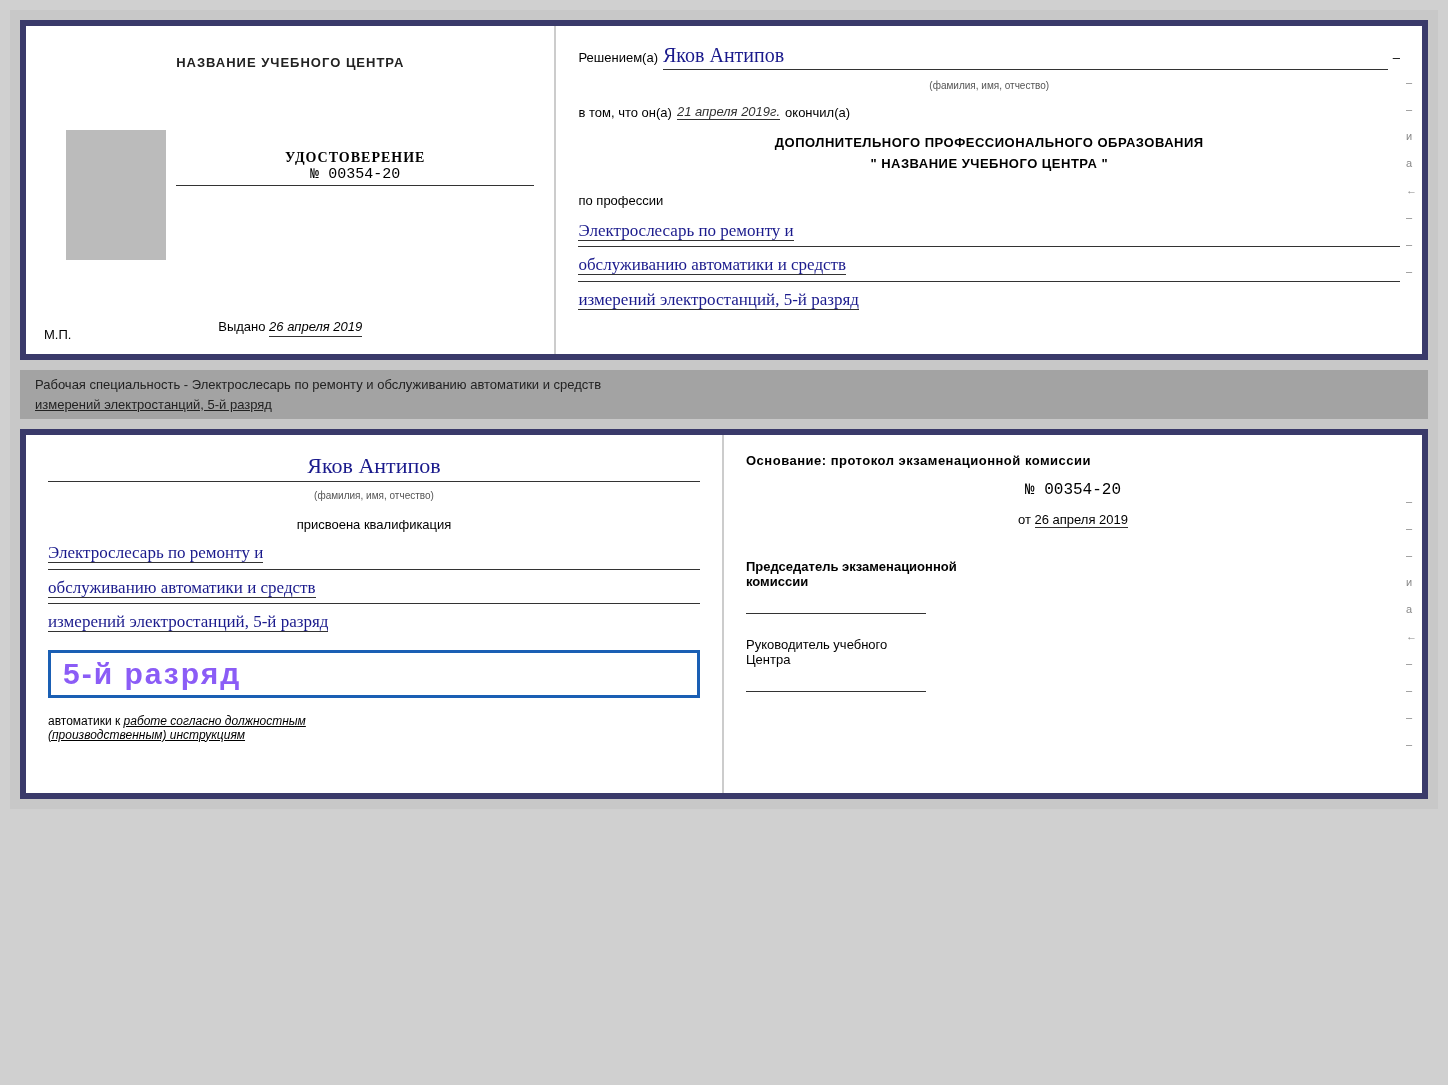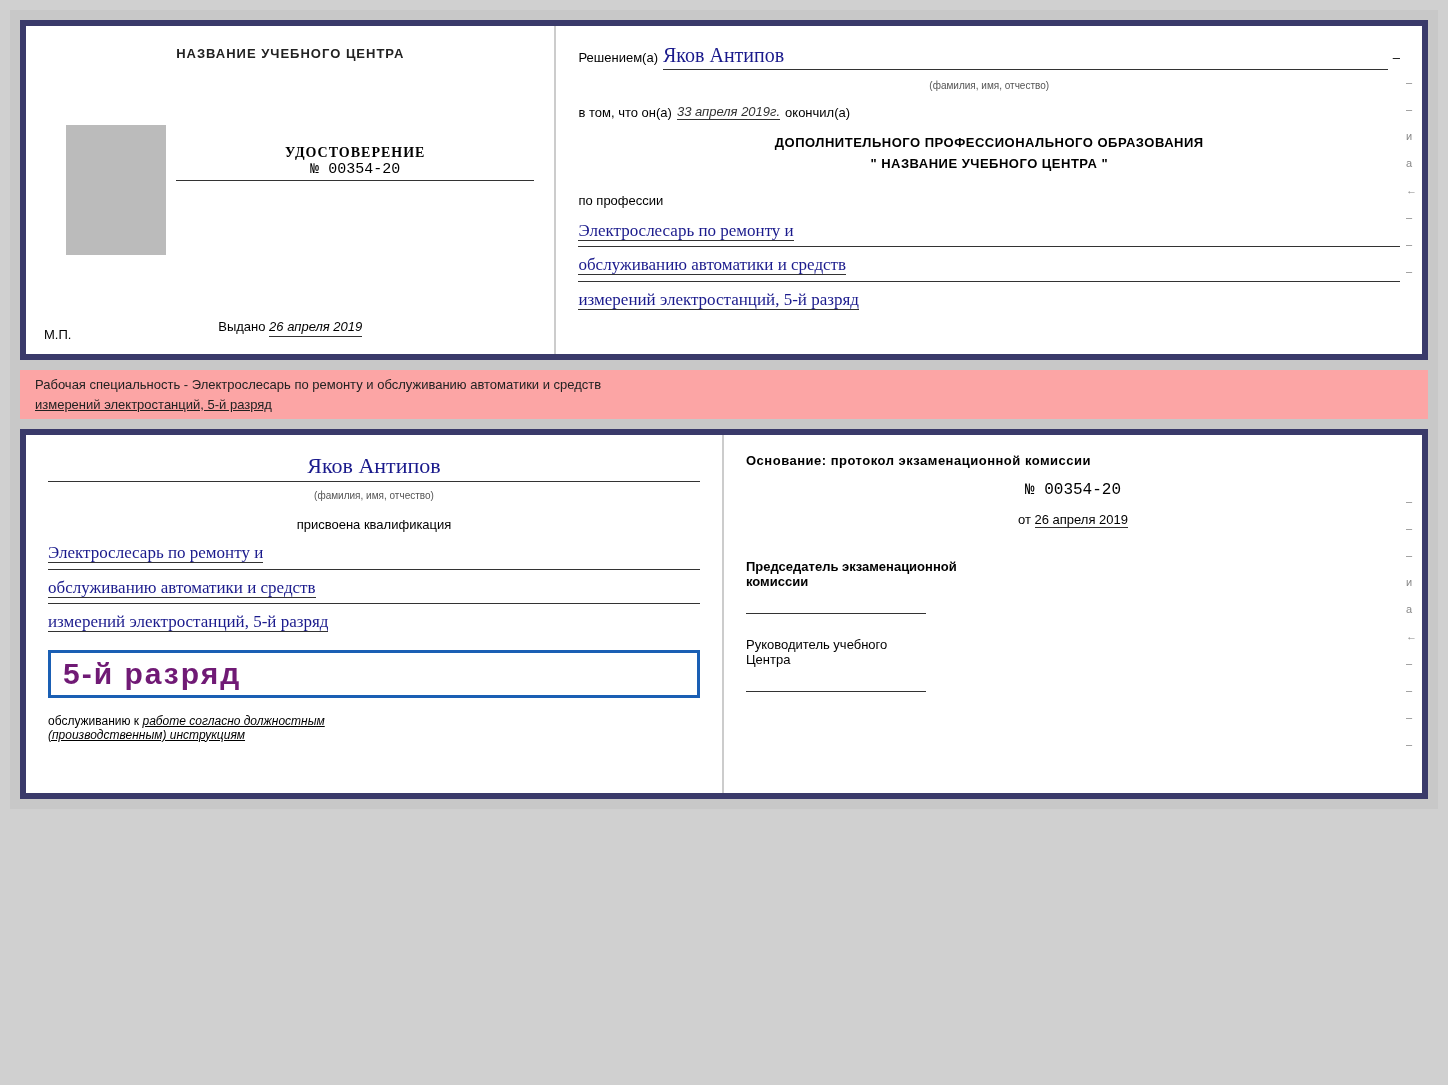--- a/index.html
+++ b/index.html
@@ -39,21 +39,21 @@
       justify-content: space-between;
       position: relative;
     }
 
     .doc-left-title {
       text-align: center;
       font-size: 13px;
       font-weight: bold;
       letter-spacing: 1px;
       color: #222;
-      margin-top: 0;
+      margin-top: 9px;
     }
 
     .photo-placeholder {
       width: 100px;
       height: 130px;
       background: #bbb;
       margin: 10px 0 10px 0;
       align-self: flex-start;
       margin-left: 20px;
     }
@@ -168,21 +168,21 @@
       top: 50px;
       display: flex;
       flex-direction: column;
       gap: 15px;
       font-size: 11px;
       color: #888;
     }
 
     
     .middle-text {
-      background: #fca5a5;
+      background: #a3a3a3;
       padding: 5px 15px;
       font-size: 13px;
       color: #222;
       line-height: 1.5;
     }
     .middle-text .underlined {
       text-decoration: underline;
     }
 
     
@@ -230,21 +230,21 @@
       font-family: 'Segoe Script', cursive;
       font-size: 17px;
       color: #1a1a8c;
       line-height: 1.8;
       border-bottom: 1px solid #333;
     }
 
     .razryad-badge {
       display: inline-block;
       border: 3px solid #1a5fb4;
-      color: #701a75;
+      color: #8b5cf6;
       font-size: 30px;
       font-weight: bold;
       padding: 4px 12px;
       margin: 6px 0;
       letter-spacing: 2px;
     }
 
     .dopuskaetsya {
       font-size: 12px;
       margin-top: 4px;
@@ -345,21 +345,21 @@
     <div class="doc-right">
       <div class="poluchil-line">
         <span style="font-size:13px; white-space:nowrap;">Решением(a)</span>
         <span class="handwritten-name">Яков Антипов</span>
         <span style="font-size:13px;">–</span>
       </div>
       <div class="fio-sub">(фамилия, имя, отчество)</div>
 
       <div class="vtom-line">
         <span style="font-size:13px;">в том, что он(а)</span>
-        <span class="vtom-date">33 апреля 2019г.</span>
+        <span class="vtom-date">21 апреля 2019г.</span>
         <span style="font-size:13px;">окончил(а)</span>
       </div>
 
       <div class="org-block">
         <div>ДОПОЛНИТЕЛЬНОГО ПРОФЕССИОНАЛЬНОГО ОБРАЗОВАНИЯ</div>
         <div>"   НАЗВАНИЕ УЧЕБНОГО ЦЕНТРА   "</div>
       </div>
 
       <div class="po-professii">по профессии</div>
 
@@ -410,21 +410,21 @@
           <span class="kvali-handwritten">обслуживанию автоматики и средств</span>
         </div>
         <div>
           <span class="kvali-handwritten">измерений электростанций, 5-й разряд</span>
         </div>
       </div>
 
       <div class="razryad-badge">5-й разряд</div>
 
       <div class="dopuskaetsya">
-        <span>обслуживанию к</span>
+        <span>автоматики к</span>
         <span class="italic-under">работе согласно должностным</span><br>
         <span class="italic-under">(производственным) инструкциям</span>
       </div>
     </div>
 
     <div class="doc-bottom-right">
       <div class="osnovanie-title">Основание: протокол экзаменационной комиссии</div>
 
       <div class="protocol-number">№ 00354-20</div>
 

